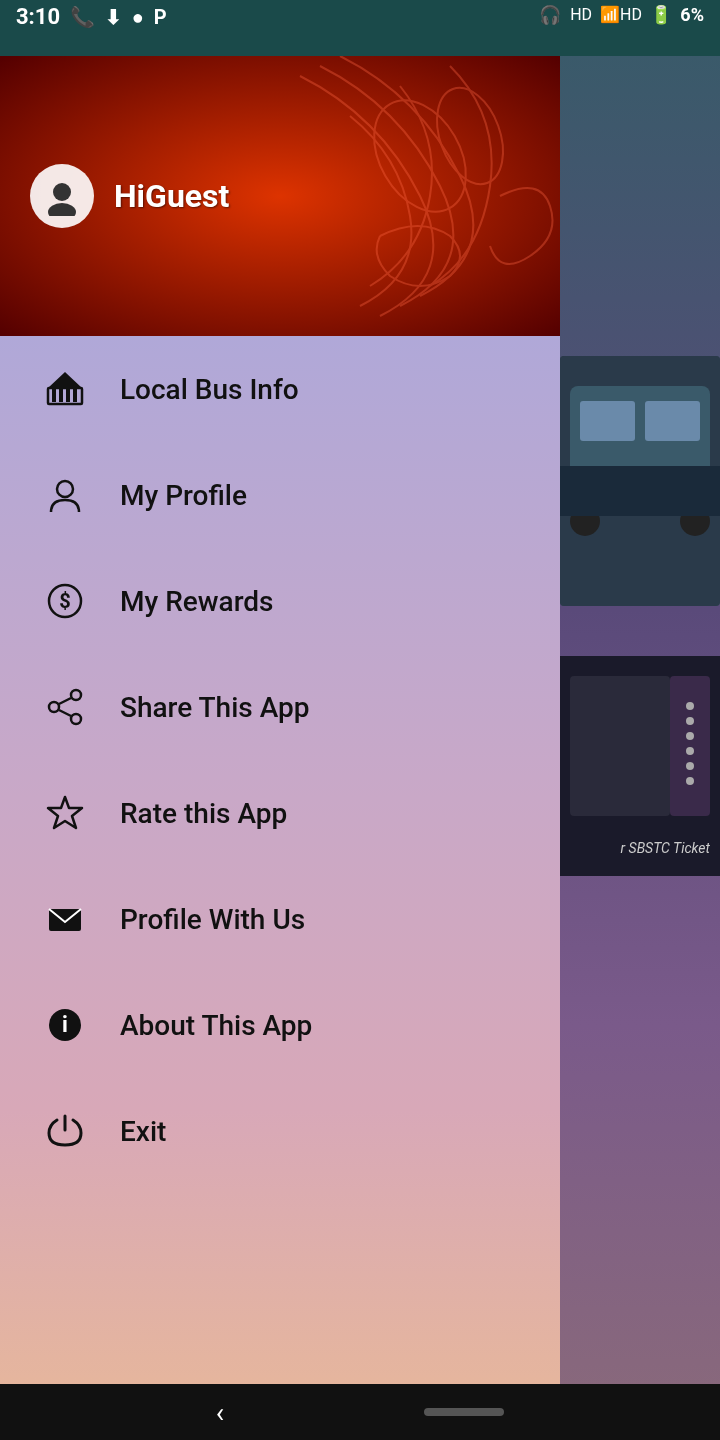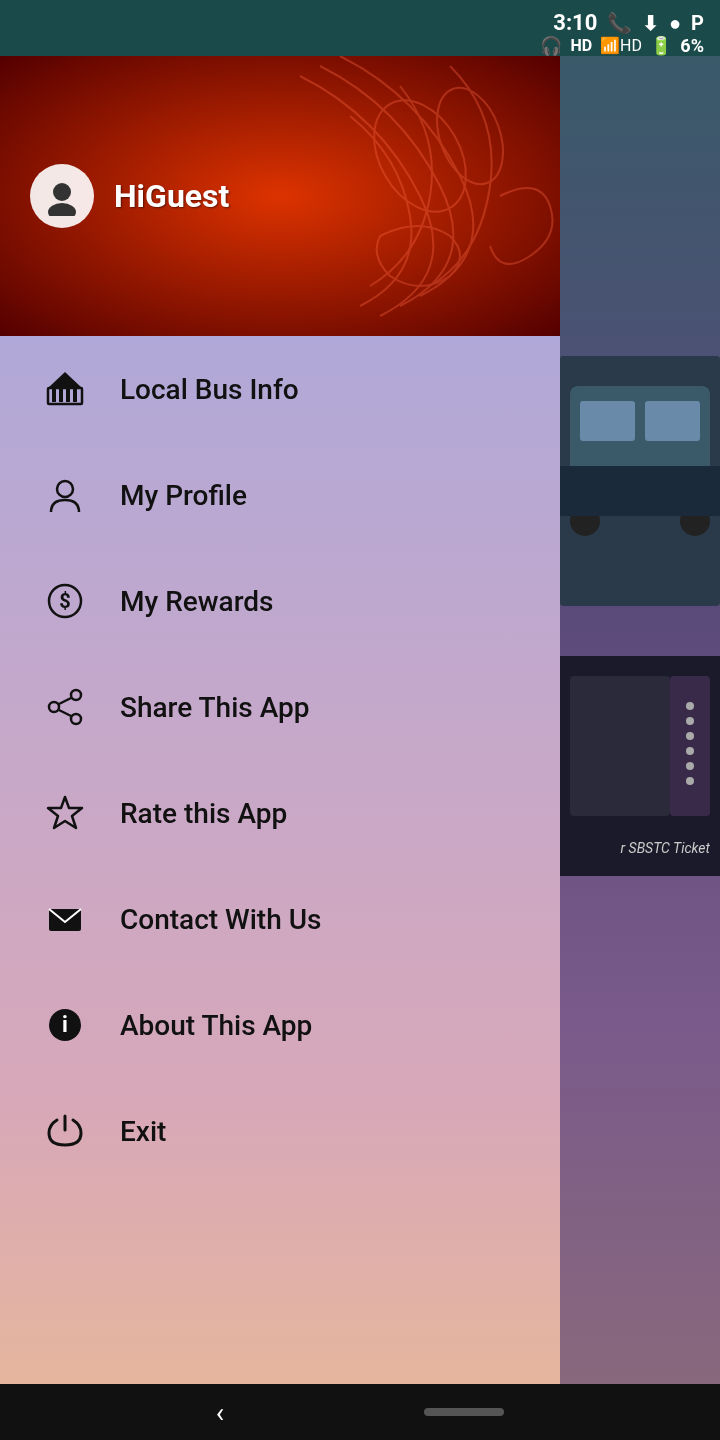--- a/index.html
+++ b/index.html
@@ -16,25 +16,24 @@
 
     
     .status-bar {
       position: absolute;
       top: 0;
       left: 0;
       width: 100%;
       height: 56px;
       background: #1a4a4a;
       display: flex;
-      align-items: flex-end;
+      align-items: flex-start;
       justify-content: space-between;
-      padding: 10px 16px;
+      padding: 4px 16px;
       z-index: 100;
-      flex-direction: column;
     }
 
     .status-left {
       display: flex;
       align-items: center;
       gap: 10px;
       color: white;
       font-size: 22px;
       font-weight: bold;
     }
@@ -212,21 +211,21 @@
 <div class="status-bar">
   <div class="status-left">
     <span>3:10</span>
     <span style="font-size:20px;">📞</span>
     <span style="font-size:20px;">⬇</span>
     <span style="font-size:20px; color:white;">●</span>
     <span style="font-size:20px;">P</span>
   </div>
   <div class="status-icons">
     <span>🎧</span>
-    <span style="font-weight:bold; font-size:16px;">HD</span>
+    <span style="font-weight:normal; font-size:16px;">HD</span>
     <span style="font-size:16px;">📶HD</span>
     <span>🔋</span>
     <span style="font-size:18px; font-weight:bold;">6%</span>
   </div>
 </div>
 
 <div class="bg-content">
   <div class="bg-bus-image">
     <svg width="160" height="250" viewBox="0 0 160 250">
       <rect width="160" height="250" fill="#2a3a4a"></rect>
@@ -349,21 +348,21 @@
       <span class="menu-label">Rate this App</span>
     </div>
 
     <div class="menu-item">
       <div class="menu-icon">
         <svg width="38" height="38" viewBox="0 0 38 38">
           <rect x="3" y="9" width="32" height="22" rx="2" fill="#111"></rect>
           <polyline points="3,9 19,22 35,9" stroke="white" stroke-width="2" fill="none"></polyline>
         </svg>
       </div>
-      <span class="menu-label">Contact With Us</span>
+      <span class="menu-label">Profile With Us</span>
     </div>
 
     <div class="menu-item">
       <div class="menu-icon">
         <svg width="38" height="38" viewBox="0 0 38 38">
           <circle cx="19" cy="19" r="16" fill="#111"></circle>
           <text x="19" y="26" text-anchor="middle" font-size="22" font-weight="bold" fill="white">i</text>
         </svg>
       </div>
       <span class="menu-label">About This App</span>

